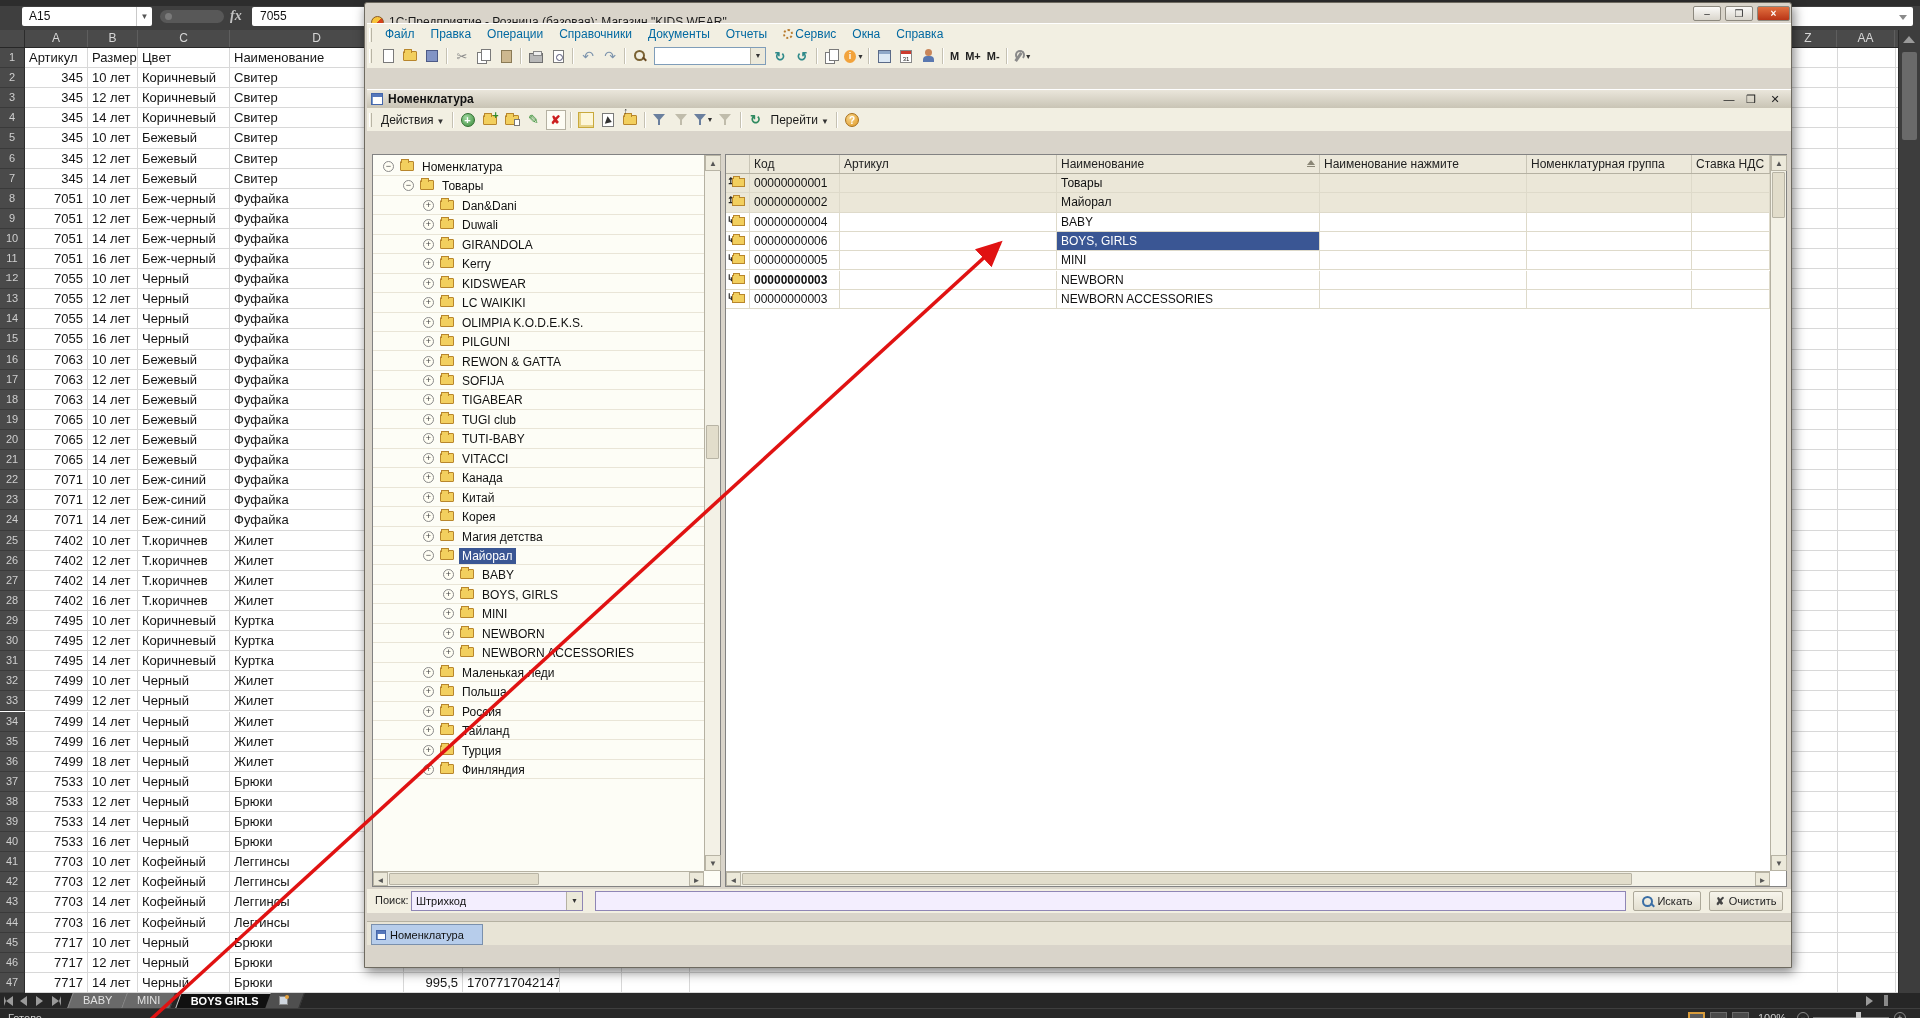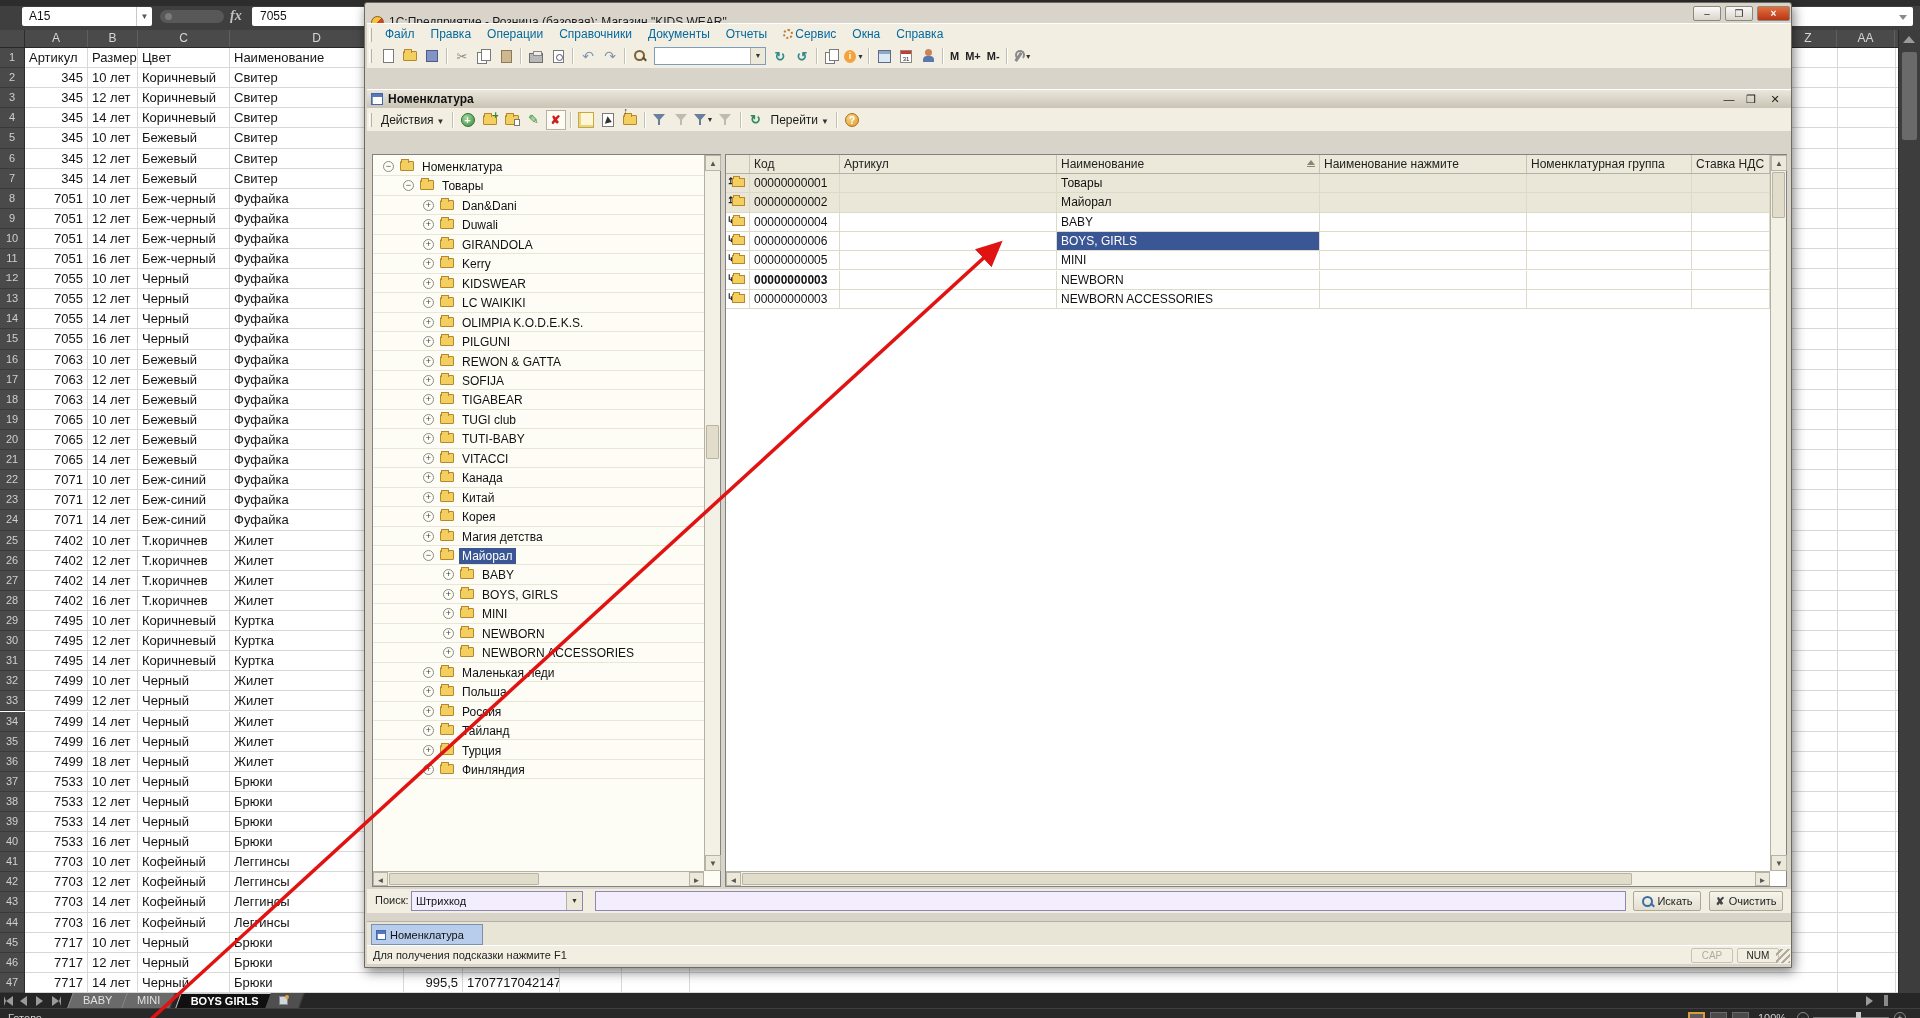--- a/index.html
+++ b/index.html
@@ -1193,26 +1193,20 @@
         </span>
     </div>
 
     <div class="bar" id="wtab-bar">
       <span id="wtab">
           <span class="ic-grid" style="width:10px;height:10px"></span>
           <span>Номенклатура</span>
         </span>
     </div>
 
-    <div class="bar" id="c-status">
-      <span class="hint">Для получения подсказки нажмите F1</span>
-      <span class="kbd-ind" style="left:1324px;color:#b0ab9c">CAP</span>
-      <span class="kbd-ind" style="left:1370px;color:#222">NUM</span>
-      <span id="grip1c"></span>
-    </div>
   </div>
 </div>
 
 <svg id="arrow-svg" width="1920" height="1018">
   <defs>
     <marker id="ah" markerWidth="8" markerHeight="7" refX="6.5" refY="3.5" orient="auto">
       <path d="M0,0 L7.5,3.5 L0,7 z" fill="#e01212"></path>
     </marker>
   </defs>
   <line x1="148" y1="1022" x2="1000" y2="243" stroke="#e01212" stroke-width="3.5" marker-end="url(#ah)"></line>

